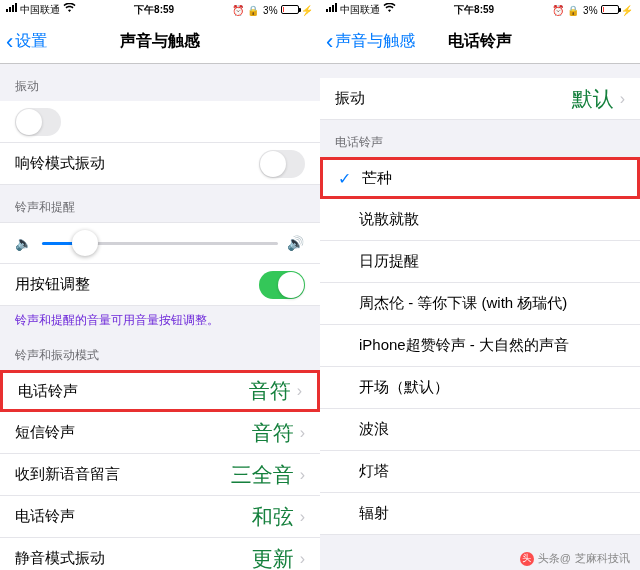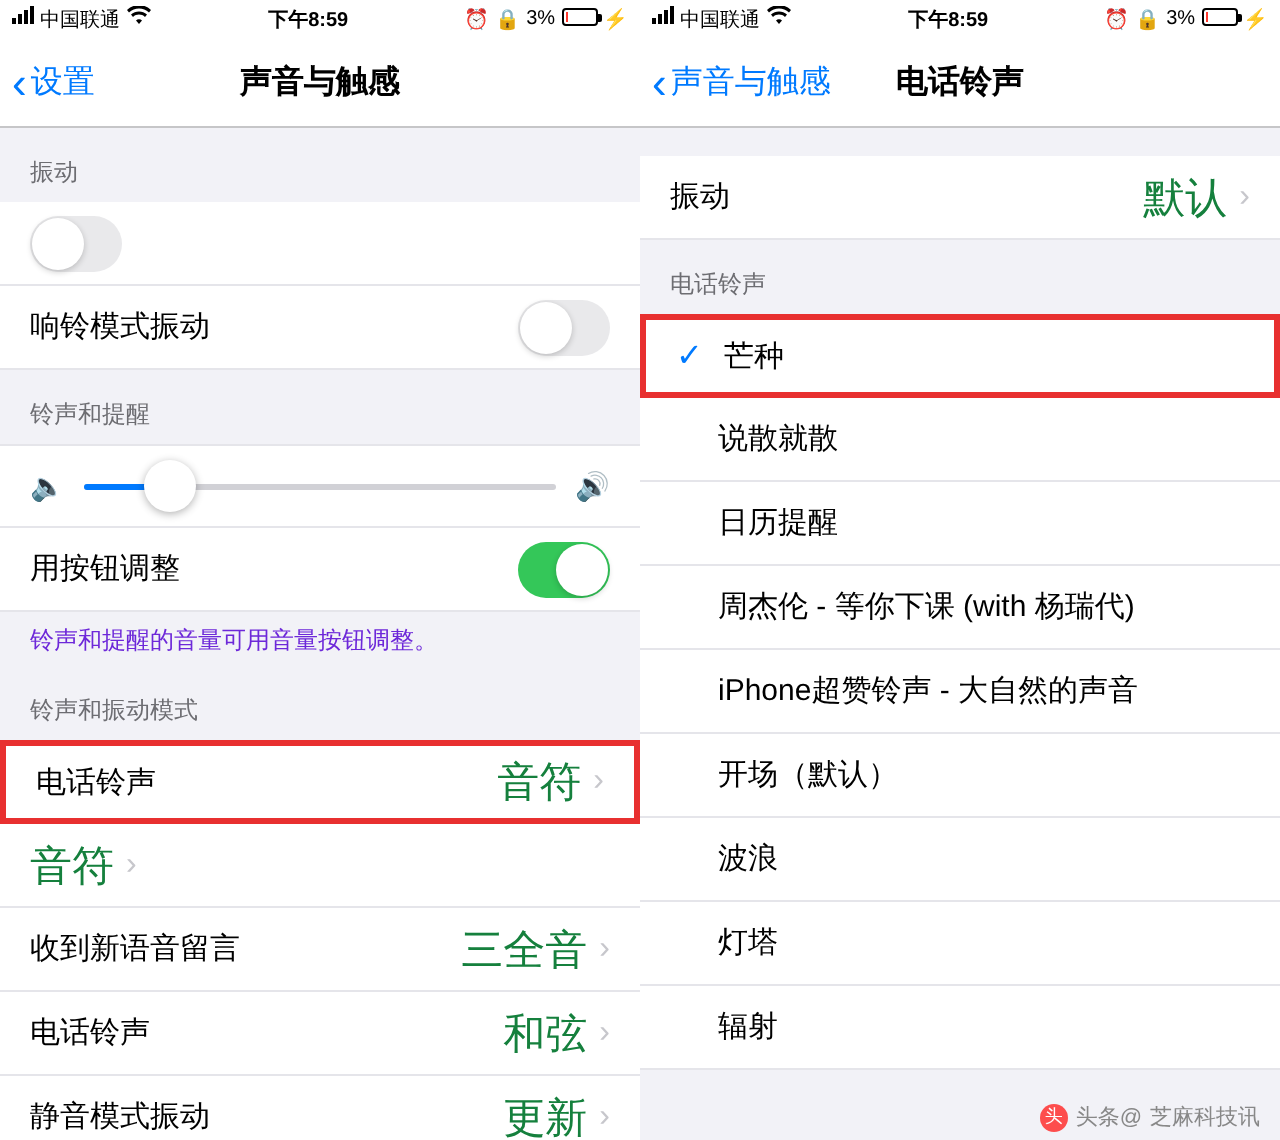--- a/index.html
+++ b/index.html
@@ -111,20 +111,21 @@
   </div>
   <div class="section-footer">铃声和提醒的音量可用音量按钮调整。</div>
 
   <div class="section-header">铃声和振动模式</div>
   <div class="cell highlight-red">
     <span class="cell-label">电话铃声</span>
     <span class="cell-value">音符</span>
     <span class="cell-chevron">›</span>
   </div>
   <div class="cell">
+    <span class="cell-label">短信铃声</span>
     <span class="cell-value">音符</span>
     <span class="cell-chevron">›</span>
   </div>
   <div class="cell">
     <span class="cell-label">收到新语音留言</span>
     <span class="cell-value">三全音</span>
     <span class="cell-chevron">›</span>
   </div>
   <div class="cell">
     <span class="cell-label">电话铃声</span>

